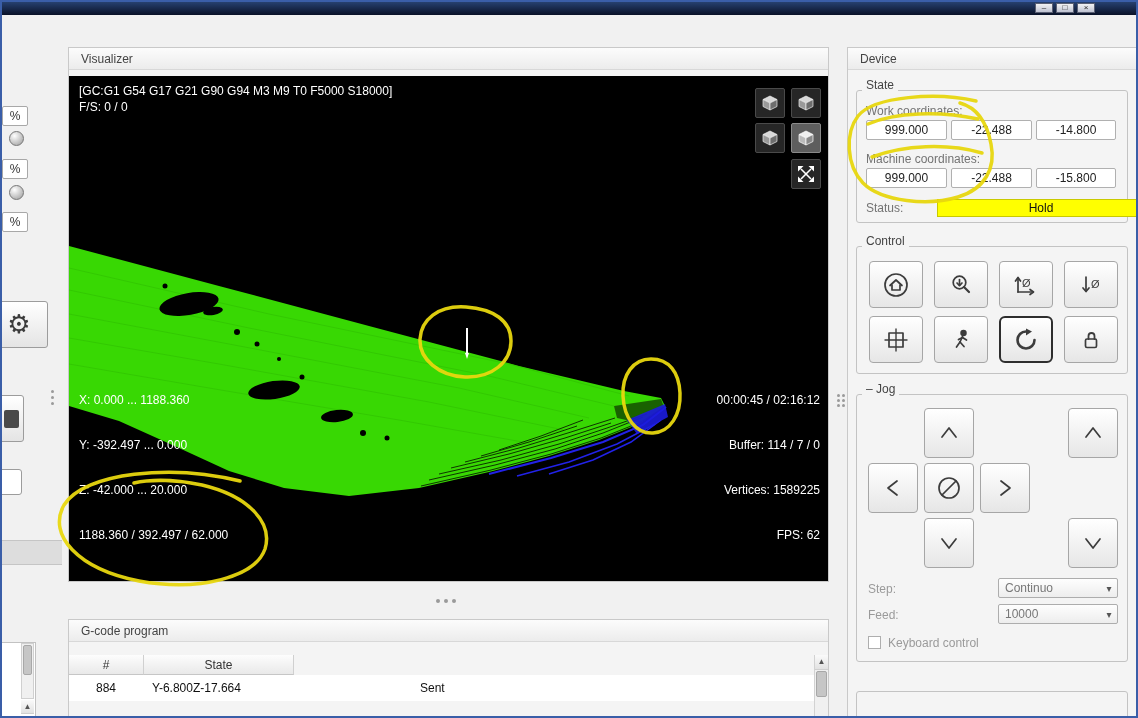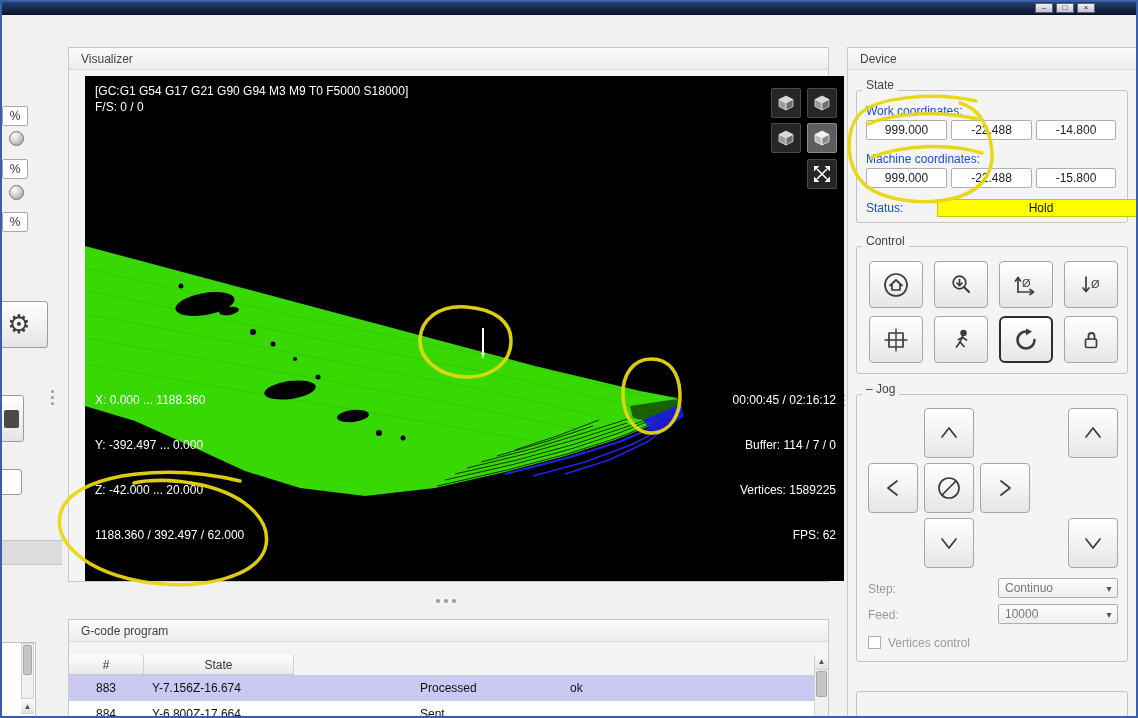--- a/index.html
+++ b/index.html
@@ -17,31 +17,31 @@
     font-size:8px;line-height:7px;text-align:center;color:#222;cursor:pointer;}
   
   .dock{position:absolute;background:#f4f4f4;border:1px solid #c9c9c9;}
   .dock-header{height:22px;background:linear-gradient(#fcfcfc,#ececec);
     border-bottom:1px solid #d8d8d8;display:flex;align-items:center;
     padding-left:12px;color:#444;}
   
   .gb-frame{position:absolute;border:1px solid #c3c3c3;border-radius:3px;}
   .gb-title{position:absolute;background:#f4f4f4;padding:0 4px;color:#444;z-index:2;}
   
-  .viewport{position:absolute;left:16px;top:28px;width:759px;height:505px;background:#000;overflow:hidden;}
+  .viewport{position:absolute;left:0;top:28px;width:759px;height:505px;background:#000;overflow:hidden;}
   .vp-text{position:absolute;color:#fff;line-height:15px;white-space:pre;}
   .cube-btn{position:absolute;width:30px;height:30px;background:#262626;border:1px solid #4a4a4a;
     border-radius:2px;display:flex;align-items:center;justify-content:center;cursor:pointer;}
   .cube-btn.sel{background:#5e5e5e;border-color:#8a8a8a;}
   
   .field{position:absolute;height:20px;background:#fff;border:1px solid #b0b0b0;border-radius:2px;
     display:flex;align-items:center;justify-content:center;color:#222;}
   .hold{position:absolute;background:#ffff00;border:1px solid #c9c900;display:flex;
     align-items:center;justify-content:center;color:#111;}
-  .lbl{position:absolute;color:#1d4ed8;}
+  .lbl{position:absolute;color:#737373;}
   .lbl-dis{position:absolute;color:#9a9a9a;}
   
   .ctl-btn{position:absolute;width:54px;height:47px;border:1px solid #a6a6a6;border-radius:4px;
     background:linear-gradient(#ffffff,#e6e6e6);display:flex;align-items:center;justify-content:center;cursor:pointer;}
   .ctl-btn.focused{border:2px solid #2e2e2e;border-radius:6px;}
   .jog-btn{position:absolute;width:50px;height:50px;border:1px solid #a6a6a6;border-radius:4px;
     background:linear-gradient(#ffffff,#e6e6e6);display:flex;align-items:center;justify-content:center;cursor:pointer;}
   .icon-svg{stroke:#3c3c3c;fill:none;stroke-width:1.7;stroke-linecap:round;stroke-linejoin:round;}
   
   .combo{position:absolute;width:120px;height:20px;border:1px solid #adadad;border-radius:2px;
@@ -240,26 +240,20 @@
 
   <div class="dock" style="left:66px;top:617px;width:761px;height:99px;overflow:hidden;">
     <div class="dock-header">
       <span>G-code program</span>
     </div>
     <div class="gtable">
       <div class="thead">
         <div class="th c-num">#</div>
         <div class="th c-state">State</div>
       </div>
-      <div class="trow hl">
-        <div class="td c-num">883</div>
-        <div class="td c-cmd">Y-7.156Z-16.674</div>
-        <div class="td c-state">Processed</div>
-        <div class="td c-resp">ok</div>
-      </div>
       <div class="trow">
         <div class="td c-num">884</div>
         <div class="td c-cmd">Y-6.800Z-17.664</div>
         <div class="td c-state">Sent</div>
         <div class="td c-resp"></div>
       </div>
     </div>
     <div class="vscroll">
       <div class="vs-btn">
         <span>▲</span>
@@ -397,21 +391,21 @@
     <div class="combo" style="left:150px;top:530px;gap:48px;">
       <span class="val">Continuously</span>
       <span class="arr">▾</span>
     </div>
     <div class="lbl-dis" style="left:20px;top:560px;">Feed:</div>
     <div class="combo" style="left:150px;top:556px;">
       <span class="val">10000</span>
       <span class="arr">▾</span>
     </div>
     <span class="cb-box" style="left:20px;top:588px;"></span>
-    <div class="lbl-dis" style="left:40px;top:588px;">Vertices control</div>
+    <div class="lbl-dis" style="left:40px;top:588px;">Keyboard control</div>
 
     <div class="gb-frame" style="left:8px;top:643px;width:272px;height:70px;"></div>
   </div>
 
   <svg class="annot" width="1138" height="718">
     <g fill="none" stroke="#e8d70f" stroke-width="3.5" stroke-linecap="round" opacity="0.95">
       <path d="M974,99 C935,90 872,94 856,114 C843,131 844,163 861,181 C880,200 927,204 956,195 C983,187 994,166 989,142 C985,121 976,106 958,101"></path>
       <path d="M976,117 C938,109 894,110 866,122"></path>
       <path d="M980,151 C945,141 902,143 870,155"></path>
       <path d="M464,305 C436,303 419,318 418,337 C417,357 437,374 463,375 C490,376 509,360 509,339 C509,319 492,307 464,305 Z"></path>

